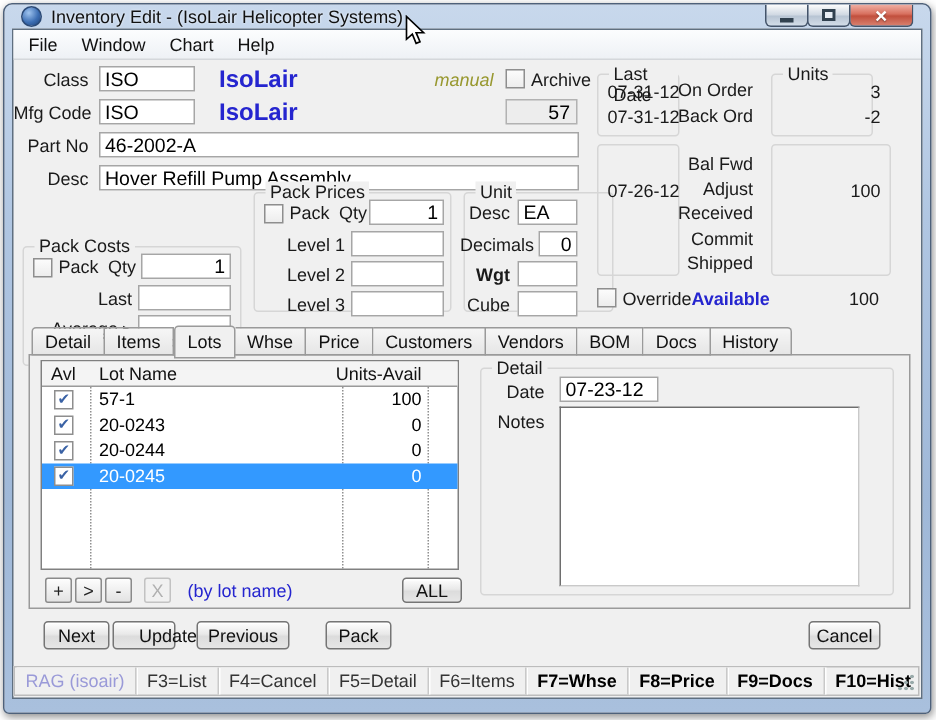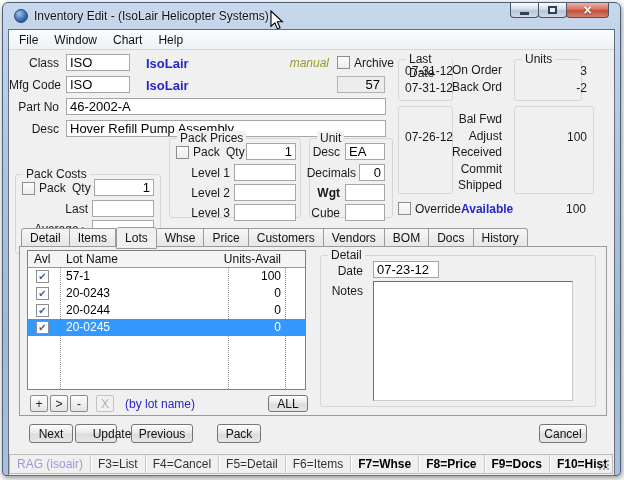--- a/index.html
+++ b/index.html
@@ -4,21 +4,21 @@
 <style>
   * { margin:0; padding:0; box-sizing:border-box; font-family:"Liberation Sans", sans-serif; }
   html,body { width:624px; height:480px; background:#ffffff; overflow:hidden; position:relative; }
   .abs { position:absolute; }
 
   
   .window { position:absolute; left:2px; top:2px; width:619px; height:474px;
     background:linear-gradient(180deg,#c8d8ec 0%,#b0c6e2 30%,#9fb8d8 70%,#a9c0dd 100%);
     border:1px solid #4e617a; border-radius:6px 6px 4px 4px; padding:0 5px 5px 5px;
     box-shadow:1px 2px 6px rgba(0,0,0,.45); }
-  .titlebar { height:26px; position:relative; display:flex; align-items:center; padding-left:6px; }
+  .titlebar { height:16px; position:relative; display:flex; align-items:center; padding-left:6px; }
   .app-icon { width:14px; height:14px; border-radius:50%;
     background:radial-gradient(circle at 35% 30%, #9fc4ef 0%, #3d6fb4 55%, #1c3f74 100%);
     border:1px solid #2b4a77; margin-right:6px; }
   .title-text { font-size:12px; color:#111; text-shadow:0 0 2px rgba(255,255,255,.8); }
   .winbtns { position:absolute; right:6px; top:0; display:flex; }
   .winbtn { height:15px; border:1px solid #44546a; border-top:none; border-radius:0 0 4px 4px;
     display:flex; align-items:center; justify-content:center; margin-left:-1px; }
   .winbtn.min, .winbtn.max { width:29px; background:linear-gradient(180deg,#fdfdfd,#cfd8e2 50%,#b7c4d3 55%,#d3dde8); }
   .winbtn.close { width:43px; background:linear-gradient(180deg,#f0b0a4,#d8705f 45%,#c14f3d 55%,#d8806e); }
   .glyph-min { width:9px; height:3px; background:#31414f; margin-top:6px; }
@@ -30,21 +30,21 @@
     display:flex; align-items:center; padding-left:2px; }
   .menu-item { font-size:12px; color:#111; padding:2px 8px; }
   .content { position:relative; flex:1; }
 
   
   .lbl { font-size:12px; color:#1a1a1a; line-height:17px; white-space:nowrap; }
   .r { text-align:right; }
   .txt { height:17px; border:1px solid #a6a6a6; background:#fff; font-size:13px; color:#000; padding:0 3px; }
   .txt.num { text-align:right; }
   .ro { background:#ededed; text-align:right; line-height:15px; font-size:13px; padding:0 4px; border:1px solid #b2b2b2; }
-  .hint { font-size:13px; font-weight:bold; color:#2525cf; line-height:17px; }
+  .hint { font-size:16px; font-weight:bold; color:#2525cf; line-height:17px; }
   .cb { width:13px; height:13px; border:1px solid #8e8e8e; background:linear-gradient(180deg,#fcfcfc,#ededed);
     display:inline-flex; align-items:center; justify-content:center; }
   .cb i { font-style:normal; font-size:10px; color:#3a62a5; line-height:11px; }
   .fs { position:absolute; border:1px solid #d6d6d6; border-radius:3px; }
   .fs .legend { position:absolute; top:-8px; left:7px; background:#f0f0f0; padding:0 3px; font-size:12px; color:#1a1a1a; }
   .manual { font-size:12px; font-style:italic; color:#98982f; line-height:17px; }
   .blue { color:#2525cf; }
 
   
   .tabs { position:absolute; left:12px; top:177px; display:flex; align-items:flex-end; z-index:2; }
@@ -164,21 +164,21 @@
         <div class="abs lbl" style="left:56px;top:5px;">Qty</div>
         <input class="abs txt num" style="left: 76px; top: 4px; width: 50px;" readonly="" value="1">
         <div class="abs lbl r" style="left:0;top:26px;width:60px;">Level 1</div>
         <input class="abs txt" style="left: 64px; top: 25px; width: 62px;" readonly="" value="">
         <div class="abs lbl r" style="left:0;top:46px;width:60px;">Level 2</div>
         <input class="abs txt" style="left: 64px; top: 45px; width: 62px;" readonly="" value="">
         <div class="abs lbl r" style="left:0;top:66px;width:60px;">Level 3</div>
         <input class="abs txt" style="left: 64px; top: 65px; width: 62px;" readonly="" value="">
       </div>
 
-      <div class="fs" style="left:300px;top:88px;width:84px;height:80px;">
+      <div class="fs" style="left:300px;top:88px;width:100px;height:80px;">
         <span class="legend">Unit</span>
         <div class="abs lbl r" style="left:-30px;top:5px;width:60px;">Desc</div>
         <input class="abs txt" style="left: 35px; top: 4px; width: 40px;" readonly="" value="EA">
         <div class="abs lbl r" style="left:-14px;top:26px;width:60px;">Decimals</div>
         <input class="abs txt num" style="left: 49px; top: 25px; width: 26px;" readonly="" value="0">
         <div class="abs lbl r" style="left:-30px;top:46px;width:60px;font-weight:bold;">Wgt</div>
         <input class="abs txt" style="left: 35px; top: 45px; width: 40px;" readonly="" value="">
         <div class="abs lbl r" style="left:-30px;top:66px;width:60px;">Cube</div>
         <input class="abs txt" style="left: 35px; top: 65px; width: 40px;" readonly="" value="">
       </div>

